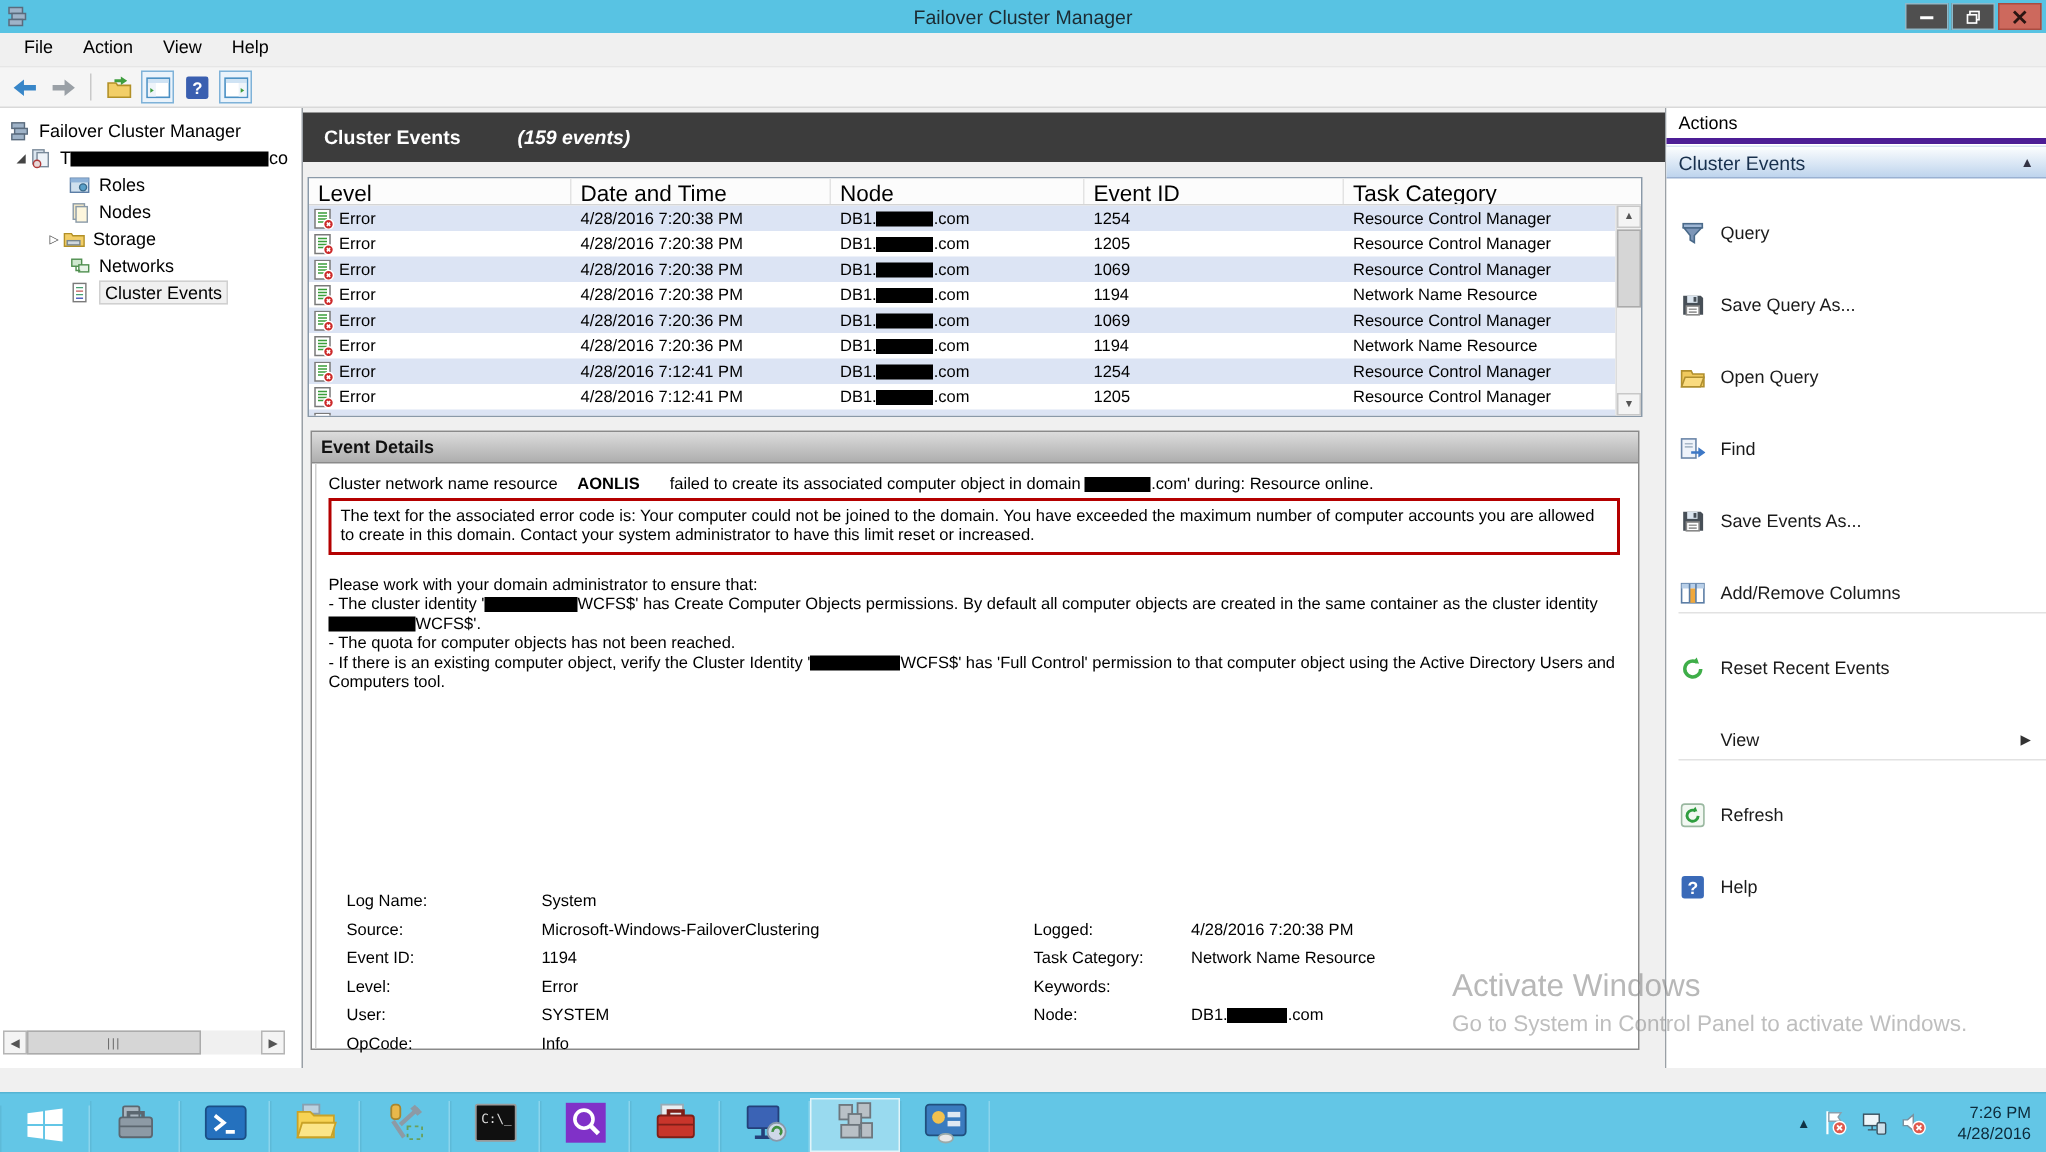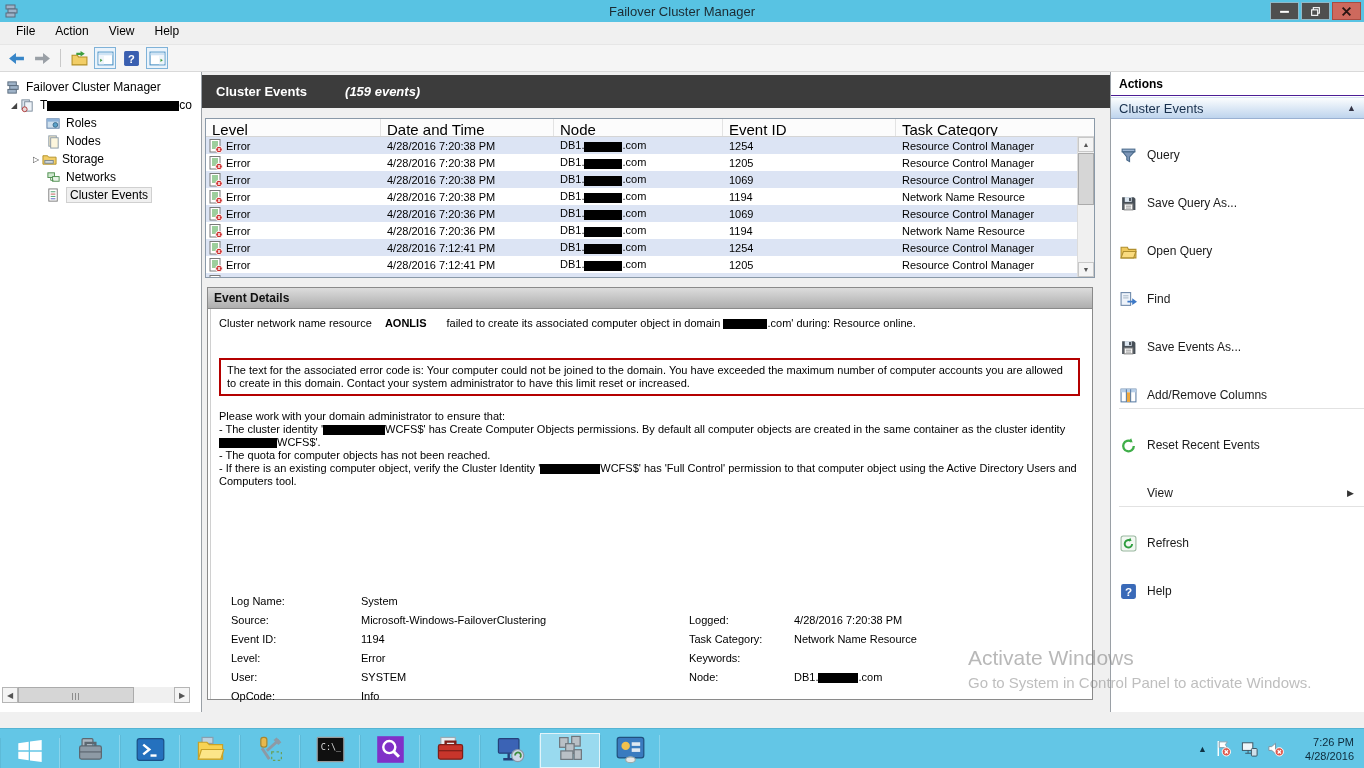--- a/index.html
+++ b/index.html
@@ -61,36 +61,36 @@
   .ei{width:14px;height:14px;flex:none;display:inline-block;}
   .ei svg{width:14px;height:14px;}
   .vscroll{position:absolute;top:18px;right:0;width:17px;bottom:0;background:#f0f0f0;border-left:1px solid #dcdcdc;}
   .vs-btn{height:15px;display:flex;align-items:center;justify-content:center;font-size:7px;color:#555;background:#f4f4f4;border:1px solid #c8c8c8;}
   .vs-btn.bottom{position:absolute;bottom:0;left:0;right:0;}
   .vs-thumb{position:absolute;top:16px;left:0;right:0;height:52px;background:#d6d6d6;border:1px solid #ababab;}
   
   .detailsbox{position:absolute;top:215px;left:5px;width:886px;height:413px;background:#fff;border:1px solid #8a8a8a;}
   .dheader{height:21px;background:linear-gradient(#dcdcdc,#aeaeae);border-bottom:1px solid #8a8a8a;font-size:12px;font-weight:bold;display:flex;align-items:center;padding-left:6px;color:#111;}
   .dbody{position:relative;height:390px;padding:8px 10px 0 8px;font-size:11px;line-height:13px;border-left:1px solid #d0d0d0;margin-left:2px;}
-  .dline1{margin-bottom:28px;white-space:nowrap;overflow:hidden;}
+  .dline1{margin-bottom:2px;white-space:nowrap;overflow:hidden;}
   .db{font-weight:bold;margin:0 20px 0 10px;}
   .redbox{border:2px solid #b40000;padding:4px 6px;margin:0 2px 14px 0;}
   .dpara div{min-height:13px;}
   
   .fields{position:absolute;left:10px;right:6px;top:283px;height:104px;font-size:11px;}
   .fcol{position:absolute;top:0;}
   .fcol.left{left:10px;width:420px;}
   .fcol.right{left:448px;width:400px;top:19px;}
   .frow{display:flex;height:19px;align-items:center;}
   .flabel{width:130px;flex:none;}
   .fcol.right .flabel{width:125px;padding-left:20px;}
   .fvalue{white-space:nowrap;}
   
   .actionspanel{width:253px;background:#fff;position:relative;font-size:12px;}
-  .ap-header{height:24px;display:flex;align-items:center;padding-left:8px;font-weight:bold;font-size:12px;border-bottom:1px solid #4c1d95;}
+  .ap-header{height:24px;display:flex;align-items:center;padding-left:8px;font-weight:normal;font-size:12px;border-bottom:4px solid #4c1d95;}
   .ap-section{height:22px;margin-top:1px;background:linear-gradient(#fbfdfe,#bed4ed);border-top:1px solid #d7e4f3;border-bottom:1px solid #9ab1d2;display:flex;align-items:center;padding:0 8px;font-size:13px;color:#18304d;}
   .ap-section .grow{flex:1;}
   .ap-caret{font-size:9px;color:#334;}
   .act-item{display:flex;align-items:center;height:24px;padding-left:9px;cursor:default;margin-top:24px;}
   .act-ico{width:17px;height:17px;margin-right:10px;flex:none;}
   .act-ico svg{width:17px;height:17px;}
   .act-label{flex:1;color:#1a1a1a;}
   .act-sub{font-size:9px;color:#333;margin-right:10px;}
   .act-sep{height:1px;background:#e2e2e2;margin:1px 0 1px 8px;}
   

